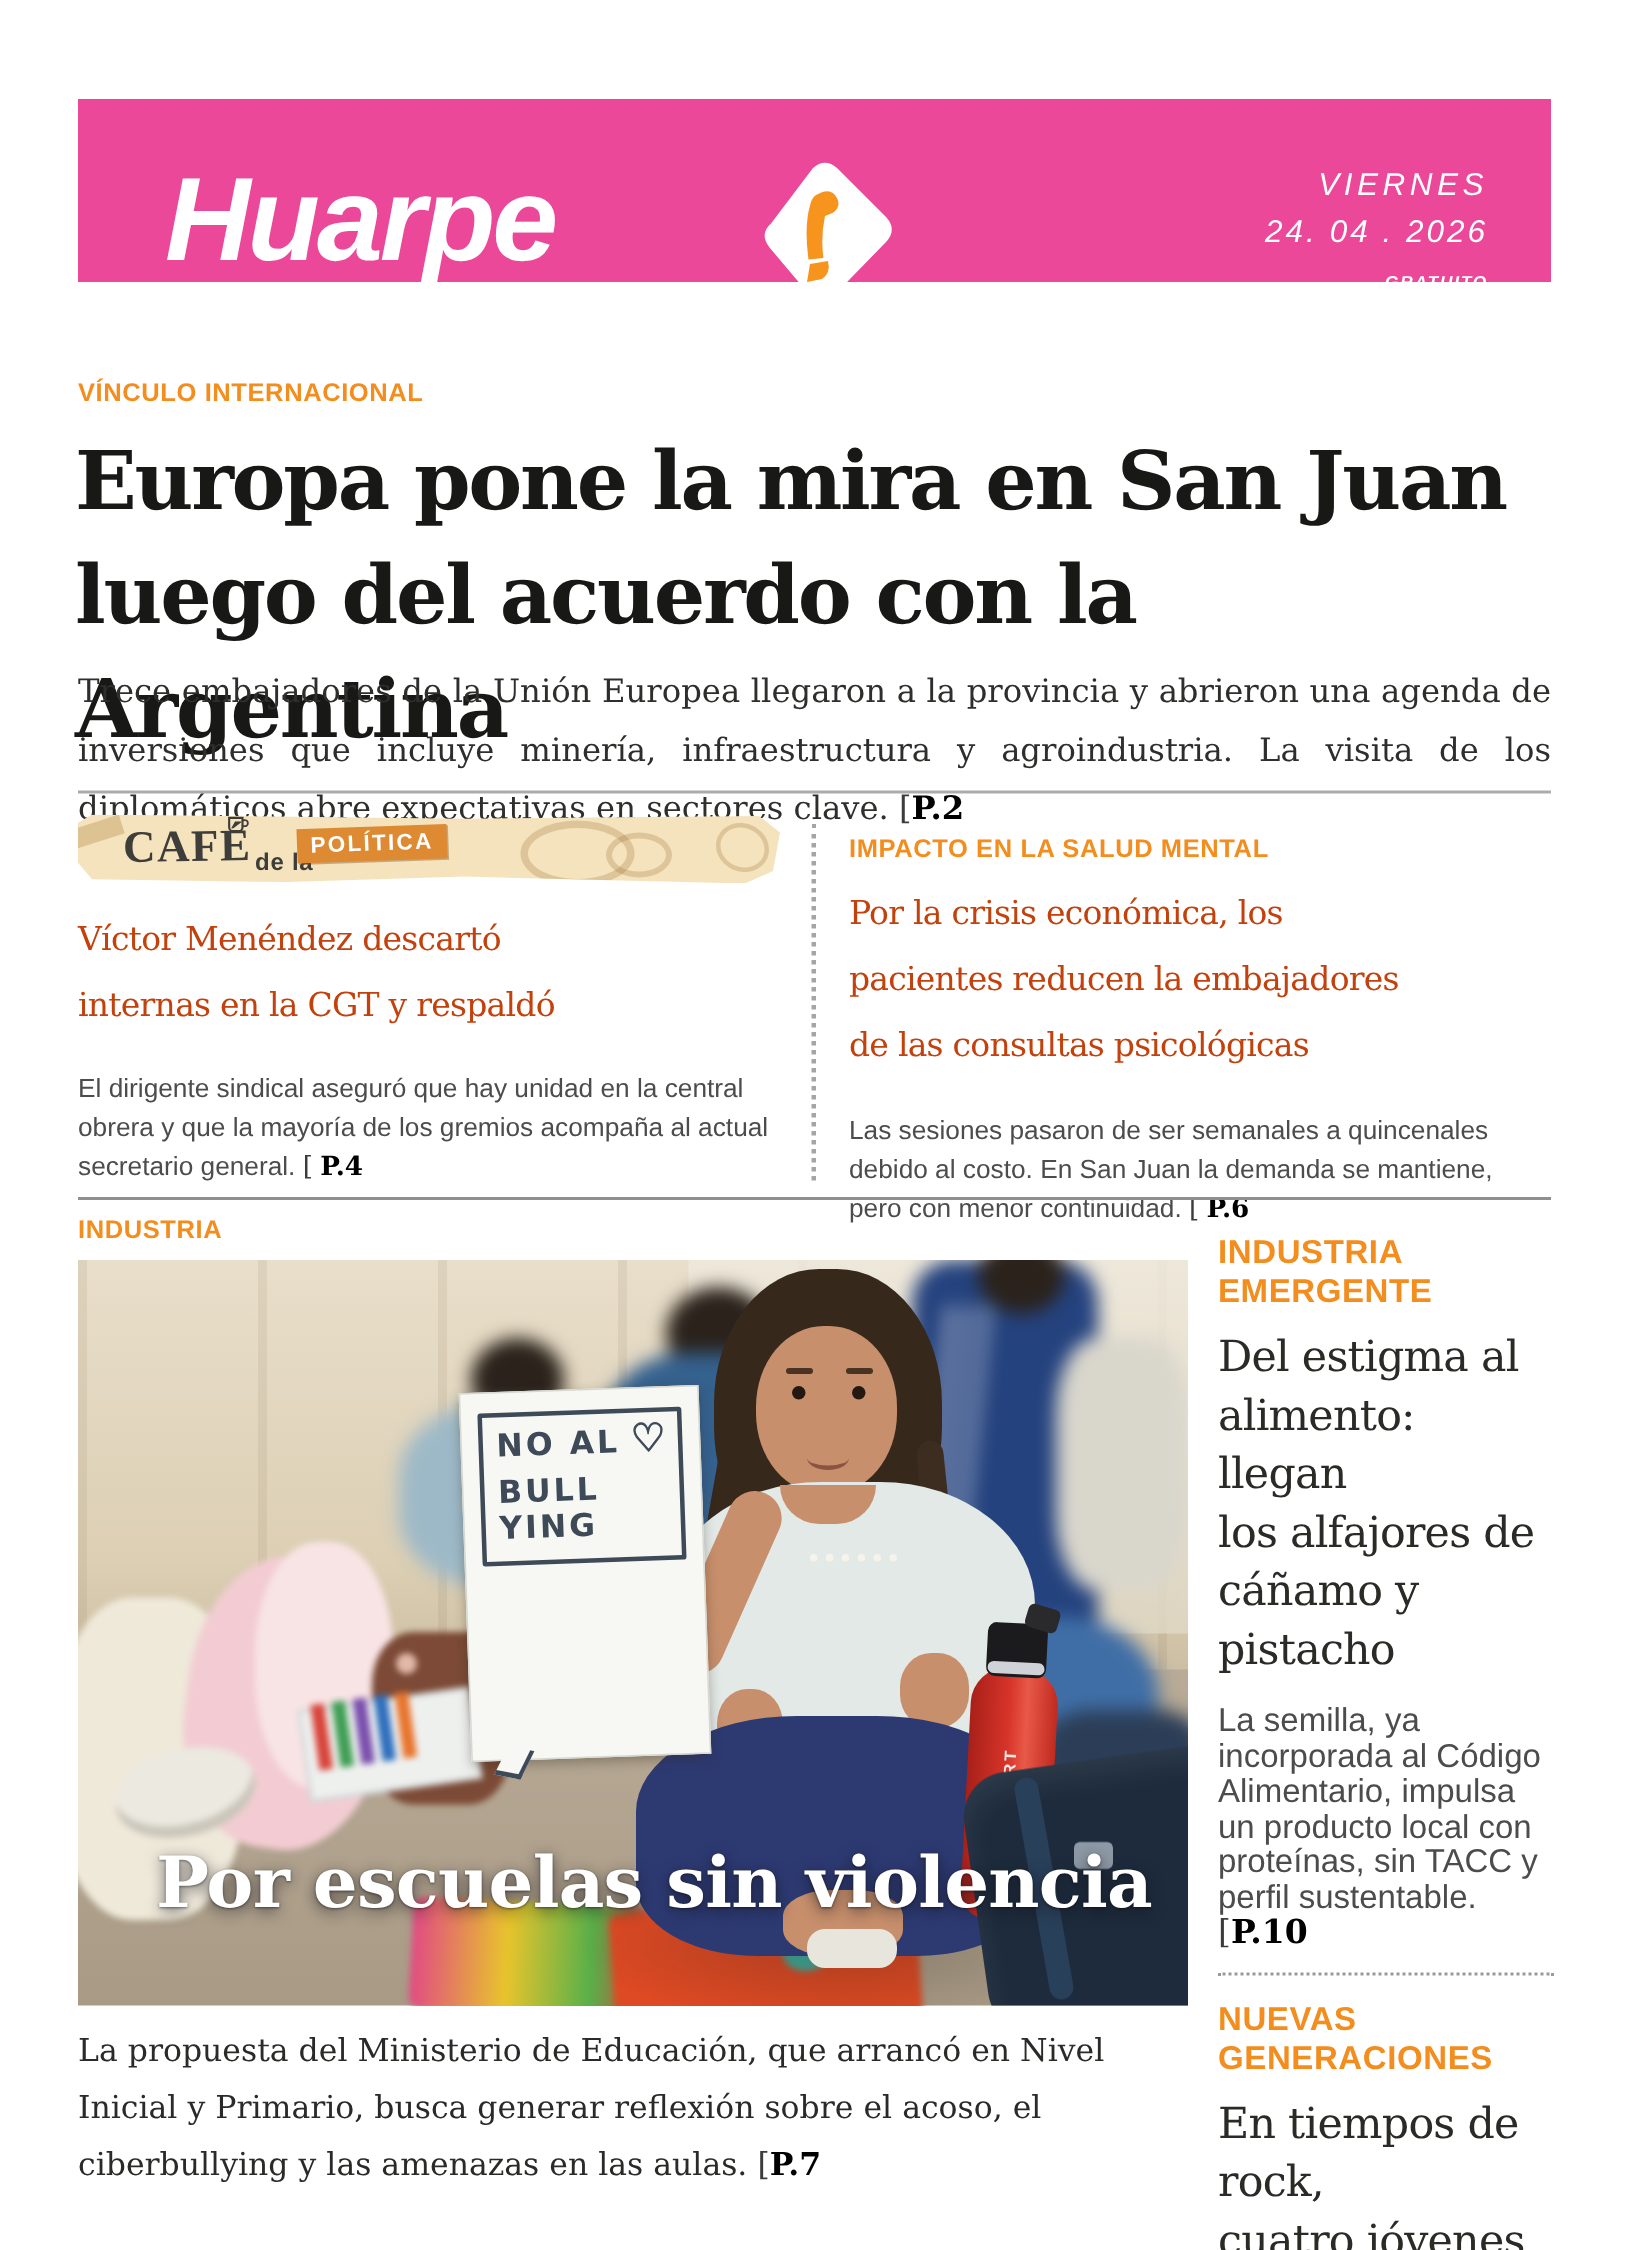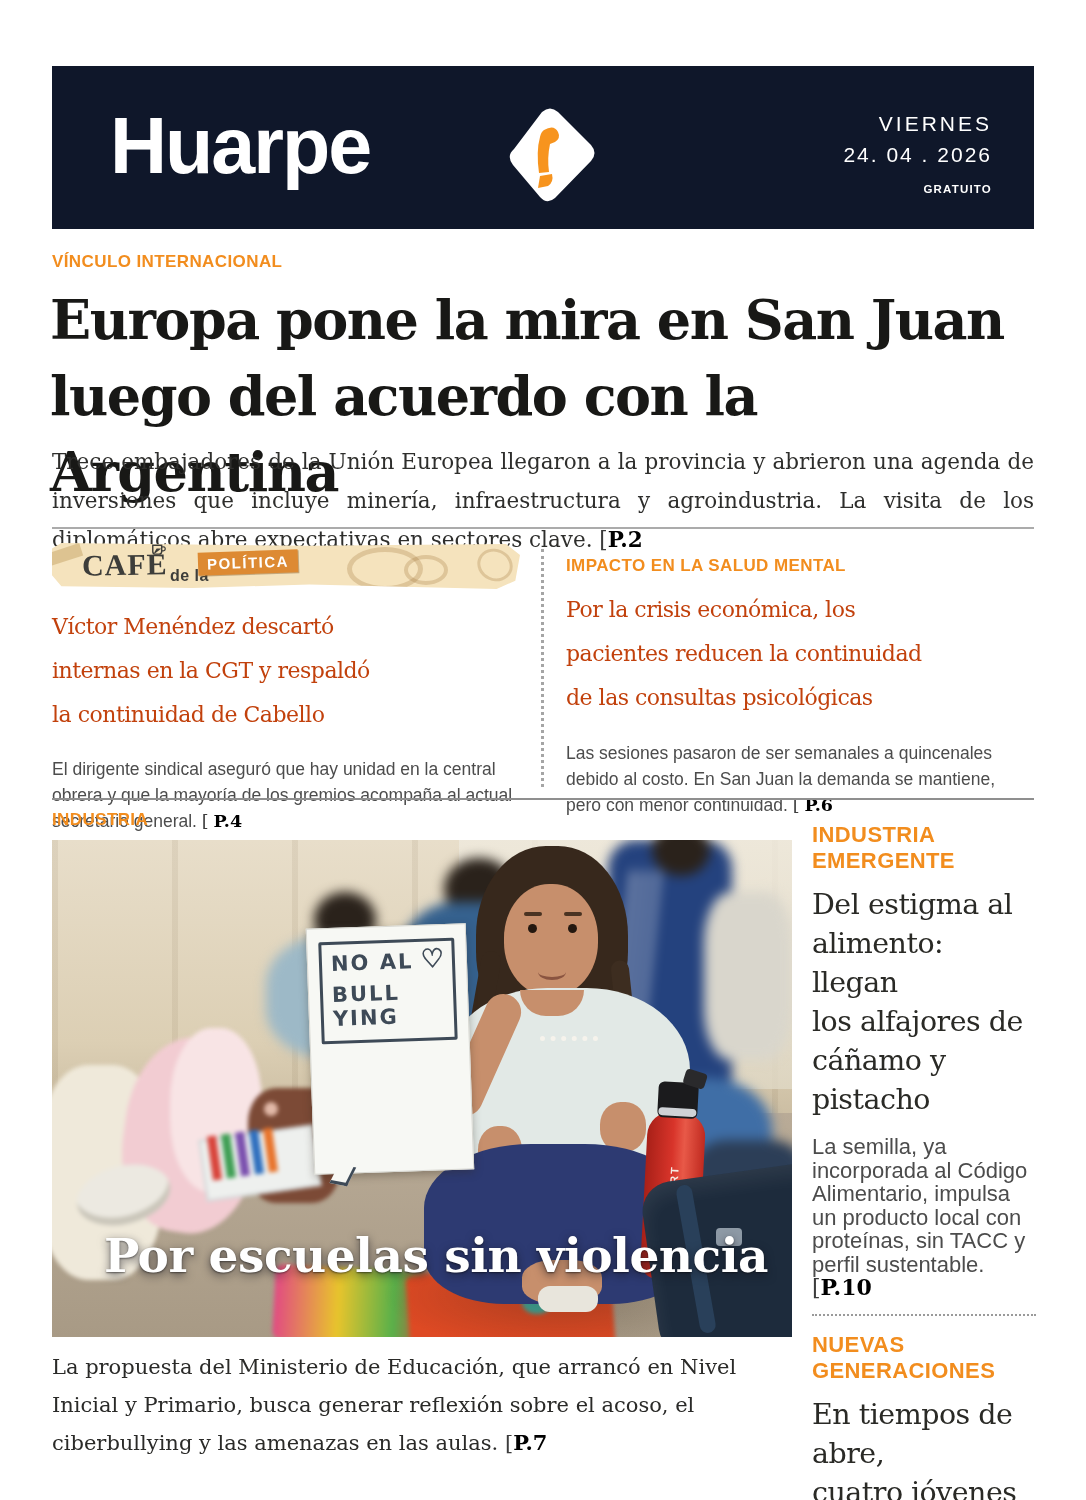--- a/index.html
+++ b/index.html
@@ -1,20 +1,20 @@
 <!DOCTYPE html>
 <html><head>
 <meta charset="utf-8">
 <style>
   html,body{margin:0;padding:0;background:#ffffff;}
   #page{position:relative;width:1086px;height:1500px;background:#ffffff;overflow:hidden;
         font-family:"Liberation Sans",sans-serif;color:#1d1d1b;}
 
   
-  .masthead{position:absolute;left:52px;top:66px;width:982px;height:163px;background:#0f172a;}
+  .masthead{position:absolute;left:52px;top:66px;width:982px;height:122px;background:#ec4899;font-style:italic;}
   .brand{position:absolute;left:58px;top:34px;font-family:"Liberation Sans",sans-serif;
          font-weight:bold;font-size:79px;color:#ffffff;letter-spacing:-2px;}
   .brand-arrow{position:absolute;left:446px;top:38px;width:100px;height:100px;}
   .mast-right{position:absolute;right:42px;top:46px;text-align:right;color:#ffffff;}
   .mast-day{font-size:21px;letter-spacing:3px;font-weight:400;}
   .mast-date{font-size:21px;letter-spacing:2px;margin-top:7px;font-weight:400;}
   .mast-free{font-size:11.5px;font-weight:bold;letter-spacing:1.2px;margin-top:16px;}
 
   
   .kicker{font-weight:bold;font-size:17px;color:#F28D1E;letter-spacing:.4px;}
@@ -154,32 +154,31 @@
       </svg>
       <div class="cafe-dela">de la</div>
       <div class="cafe-pol">POLÍTICA</div>
       <div class="stain s1"></div>
       <div class="stain s2"></div>
       <div class="stain s3"></div>
     </div>
     <div class="col-headline">
       <div>Víctor Menéndez descartó</div>
       <div>internas en la CGT y respaldó</div>
-      <div>la continuidad de Cabello</div>
     </div>
     <div class="col-deck"><span>El dirigente sindical aseguró que hay unidad en la central obrera y que la mayoría de los gremios acompaña al actual secretario general.</span>
       <span class="pref"><span class="br">[</span> <b>P.4</b></span>
     </div>
   </div>
 
   <div class="col-right">
     <span class="kicker">IMPACTO EN LA SALUD MENTAL</span>
     <div class="col-headline">
       <div>Por la crisis económica, los</div>
-      <div>pacientes reducen la continuidad</div>
+      <div>pacientes reducen la embajadores</div>
       <div>de las consultas psicológicas</div>
     </div>
     <div class="col-deck"><span>Las sesiones pasaron de ser semanales a quincenales debido al costo. En San Juan la demanda se mantiene, pero con menor continuidad.</span>
       <span class="pref"><span class="br">[</span> <b>P.6</b></span>
     </div>
   </div>
 
   <div class="hr2"></div>
 
   <div class="kicker jor-kicker">INDUSTRIA</div>
@@ -279,21 +278,21 @@
       <div>los alfajores de</div>
       <div>cáñamo y pistacho</div>
     </div>
     <div class="sb-deck"><span>La semilla, ya incorporada al Código Alimentario, impulsa un producto local con proteínas, sin TACC y perfil sustentable.</span>
       <span class="pref"><span class="br">[</span><b>P.10</b></span>
     </div>
     <div class="sb-dot"></div>
 
     <span class="kicker sb2" style="display:block;">NUEVAS GENERACIONES</span>
     <div class="sb-headline">
-      <div>En tiempos de abre,</div>
+      <div>En tiempos de rock,</div>
       <div>cuatro jóvenes</div>
       <div>apuestan al rock</div>
       <div>de Charly</div>
     </div>
 
   </div>
 
 </div>
 
 </body></html>

